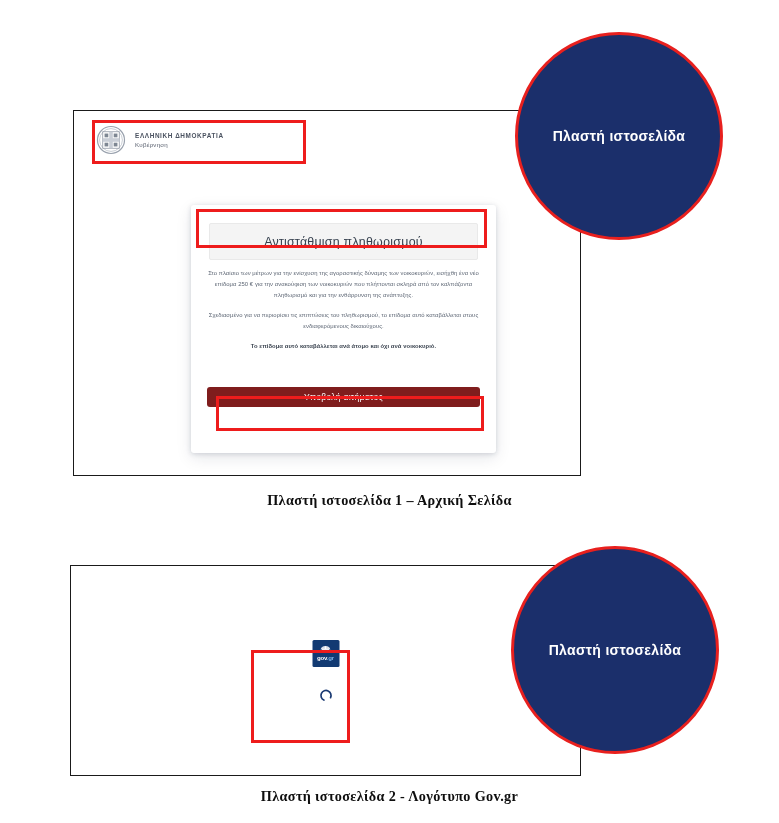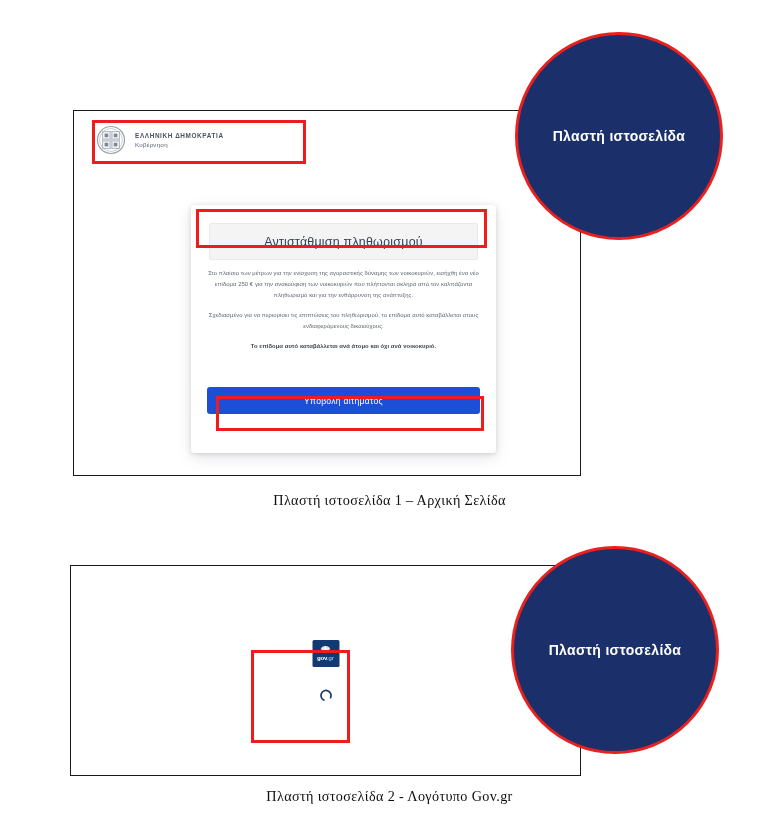--- a/index.html
+++ b/index.html
@@ -38,22 +38,22 @@
     background:#f4f4f4;border:1px solid #e9e9e9;border-radius:2px;box-sizing:border-box;
     display:flex;align-items:center;justify-content:center;
   }
   .card-title{font-size:12.4px;color:#36404e;letter-spacing:.25px;font-weight:400;}
 
   .card-body{position:absolute;left:15px;top:63px;width:275px;text-align:center;}
   .para{font-size:5.9px;line-height:1.85;color:#5d6674;margin:0 0 9px 0;letter-spacing:.05px;}
   .para.bold{font-weight:bold;color:#3b4450;margin-top:2px;}
 
   .submit-button{
-    position:absolute;left:16px;top:182px;width:273px;height:27px;
-    background:#1d4ed8;border:none;border-radius:3px;color:#ffffff;
+    position:absolute;left:16px;top:182px;width:273px;height:20px;
+    background:#7f1d1d;border:none;border-radius:3px;color:#ffffff;
     font-family:"Liberation Sans",sans-serif;font-size:8.6px;letter-spacing:.25px;
     display:flex;align-items:center;justify-content:center;cursor:pointer;
   }
 
   
   .loader-wrap{position:absolute;left:50%;top:50%;transform:translate(-50%,-50%);
     display:flex;flex-direction:column;align-items:center;}
   .govgr-logo{width:27px;height:27px;background:#123a72;border-radius:1.5px;
     display:flex;flex-direction:column;align-items:center;justify-content:center;gap:1px;}
   .govgr-crest{width:12px;height:9px;}
@@ -76,21 +76,21 @@
     letter-spacing:.3px;
   }
   #fake-badge-one{left:515px;top:32px;width:208px;height:208px;}
   #fake-badge-two{left:511px;top:546px;width:208px;height:208px;}
   .fake-badge span{display:block;padding:0 12px;}
 
   
   .caption{
     position:absolute;width:779px;left:0;text-align:center;
     font-family:"Liberation Serif","DejaVu Serif",serif;
-    font-weight:normal;font-size:14.2px;color:#0e0e0e;letter-spacing:.35px;
+    font-weight:bold;font-size:14.2px;color:#0e0e0e;letter-spacing:.35px;
   }
   #caption-one{top:492px;}
   #caption-two{top:788px;}
 </style>
 </head>
 <body>
 
 <div class="stage">
 
   <div class="panel" id="panel-one">

